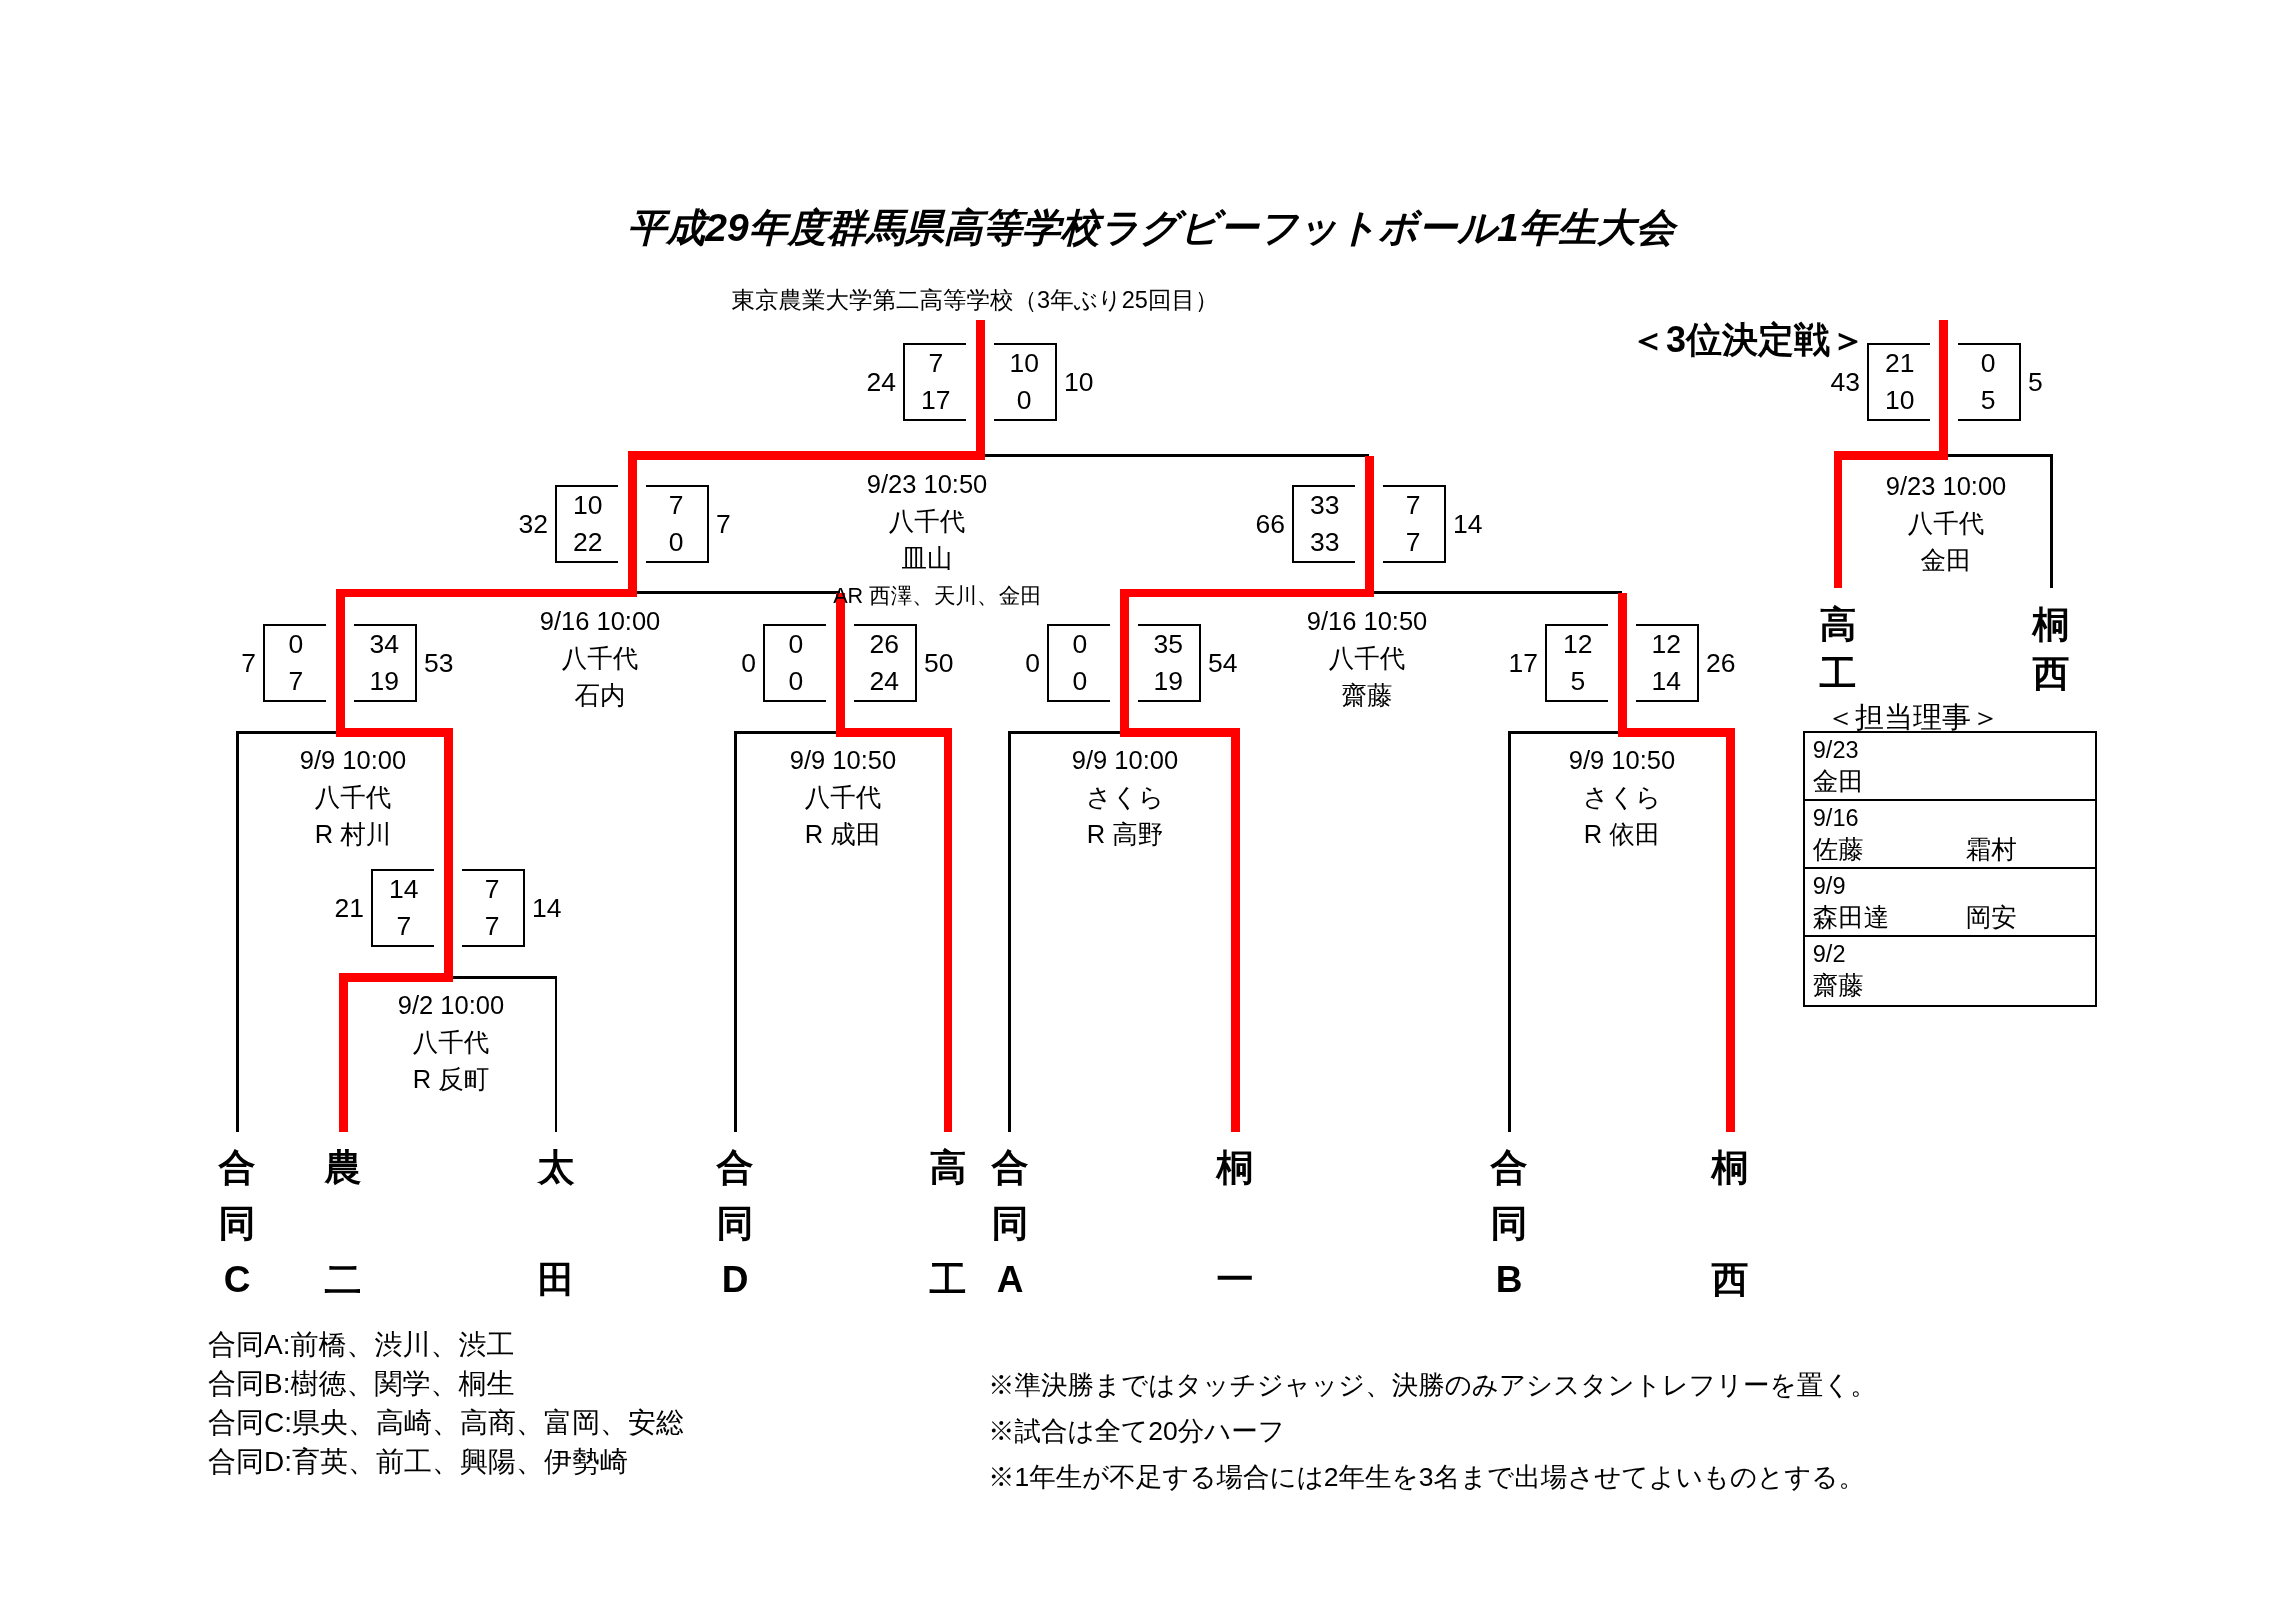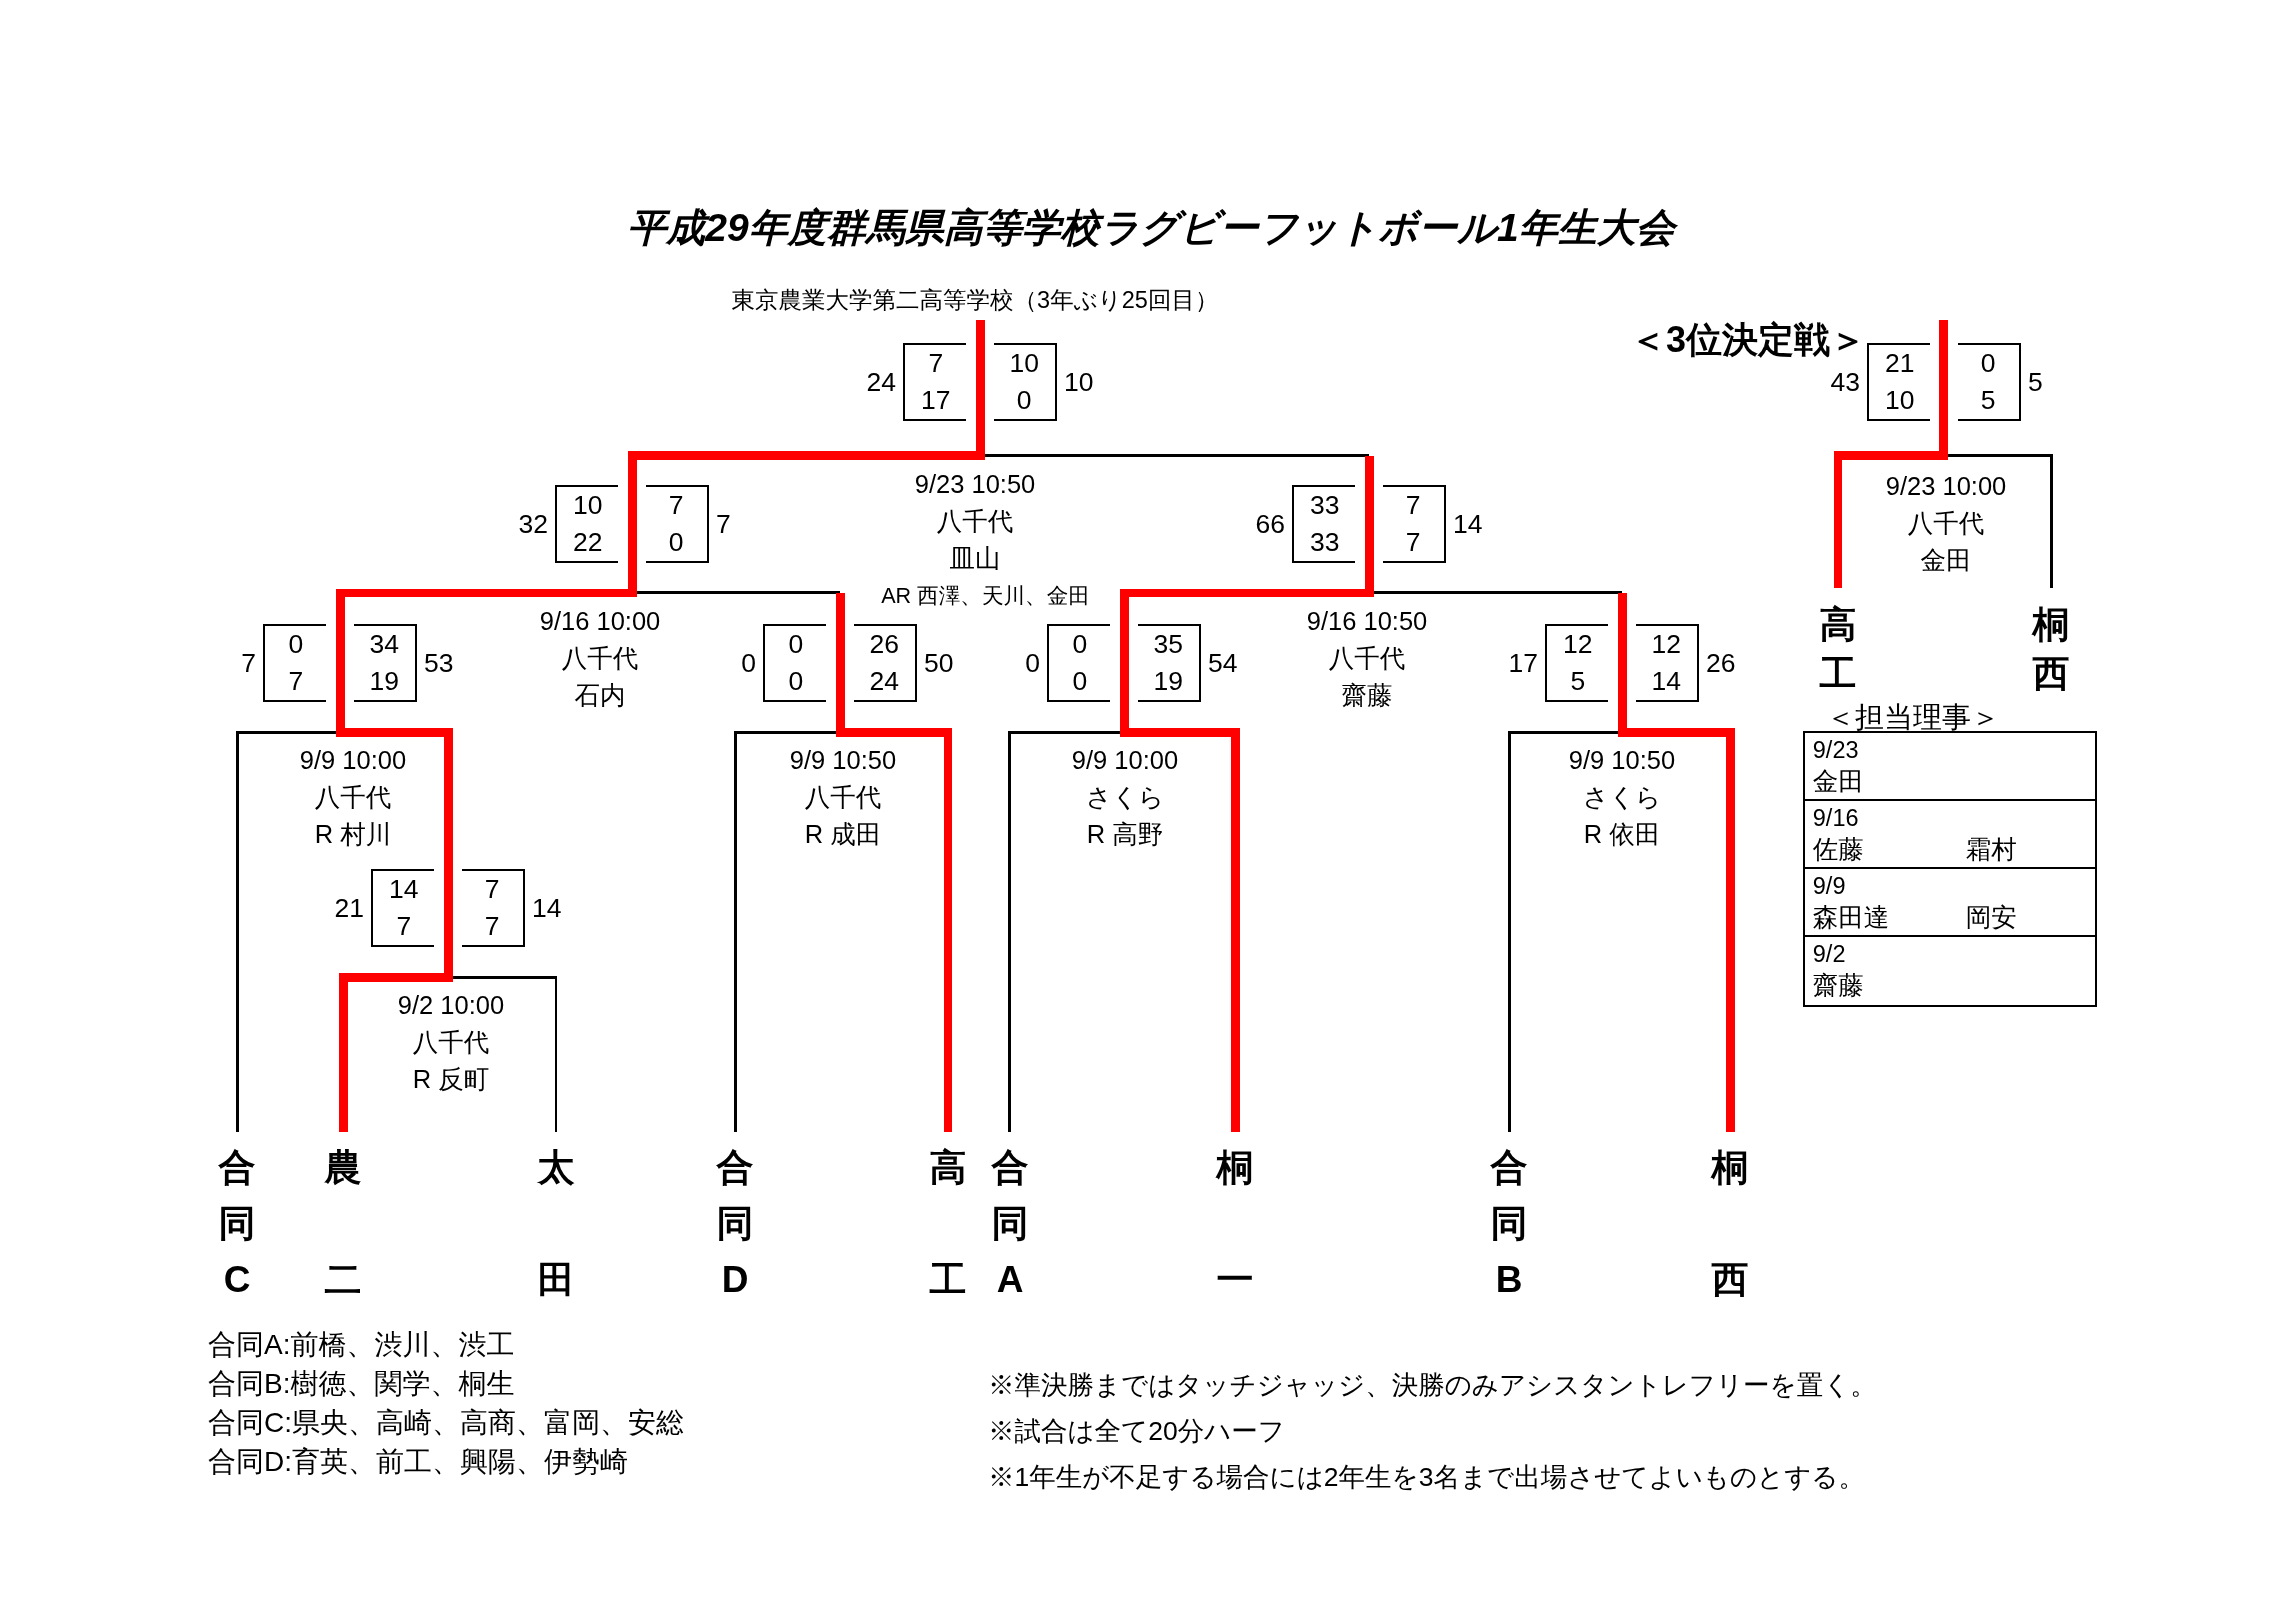--- a/index.html
+++ b/index.html
@@ -180,21 +180,21 @@
       <div class="h">14</div>
       <div class="h">7</div>
     </div>
     <div class="br">
       <div class="h">7</div>
       <div class="h">7</div>
     </div>
     <div class="tr">14</div>
   </div>
 
-  <div class="mt" style="left:975px;top:466px">
+  <div class="mt" style="left:927px;top:466px">
     <div>9/23 10:50</div>
     <div>八千代</div>
     <div>皿山</div>
     <div class="ar">AR 西澤、天川、金田</div>
   </div>
   <div class="mt" style="left:1946px;top:468px">
     <div>9/23 10:00</div>
     <div>八千代</div>
     <div>金田</div>
   </div>

